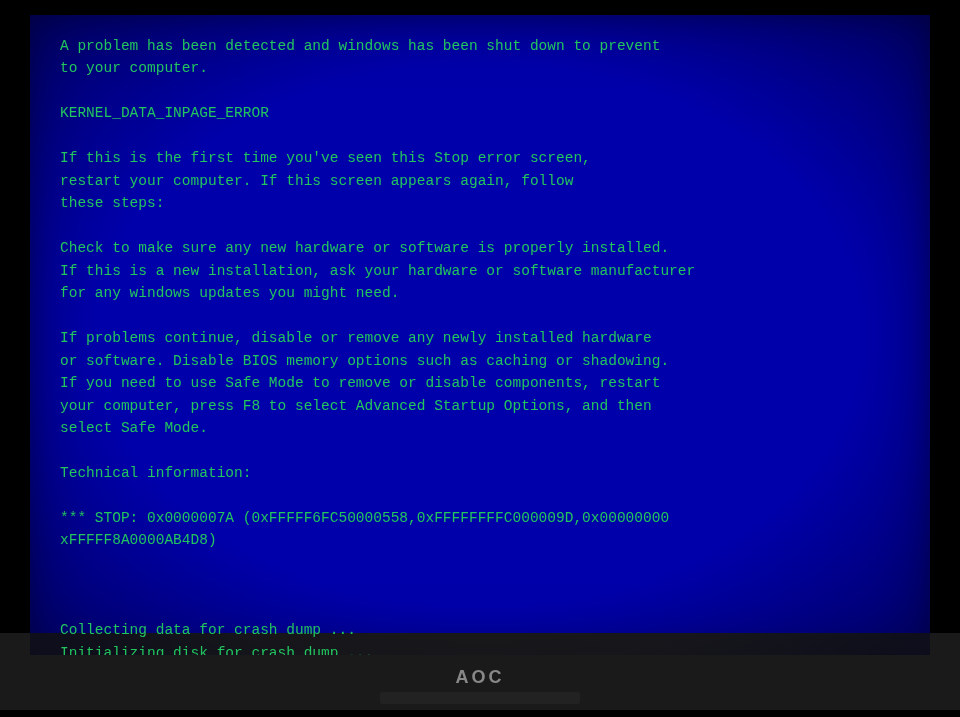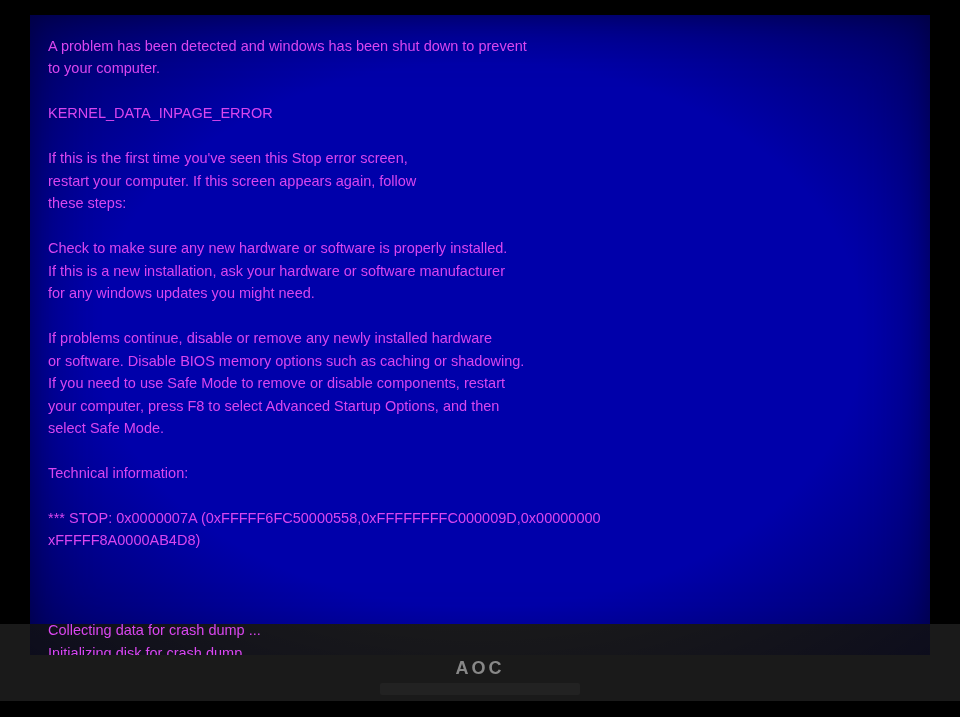--- a/index.html
+++ b/index.html
@@ -37,34 +37,35 @@
       position: absolute;
       top: 15px;
       left: 30px;
       padding: 20px 18px 20px 18px;
       overflow: hidden;
       
       box-shadow: inset 0 0 60px rgba(0,0,80,0.6), inset 0 0 20px rgba(0,0,60,0.4);
     }
 
     .bsod-text {
-      font-family: Liberation Sans, sans-serif;
+      font-family: Liberation Mono, monospace;
       font-size: 14.5px;
-      color: #d946ef;
+      color: #22c55e;
       line-height: 1.55;
       white-space: pre-wrap;
       word-break: break-all;
+      margin-left: 12px;
     }
 
     .monitor-bottom {
       width: 960px;
       height: 77px;
       background: #1a1a1a;
       position: absolute;
-      bottom: 16px;
+      bottom: 7px;
       left: 0;
       display: flex;
       flex-direction: column;
       align-items: center;
       justify-content: flex-end;
       padding-bottom: 6px;
     }
 
     .monitor-brand {
       font-family: Arial, sans-serif;

